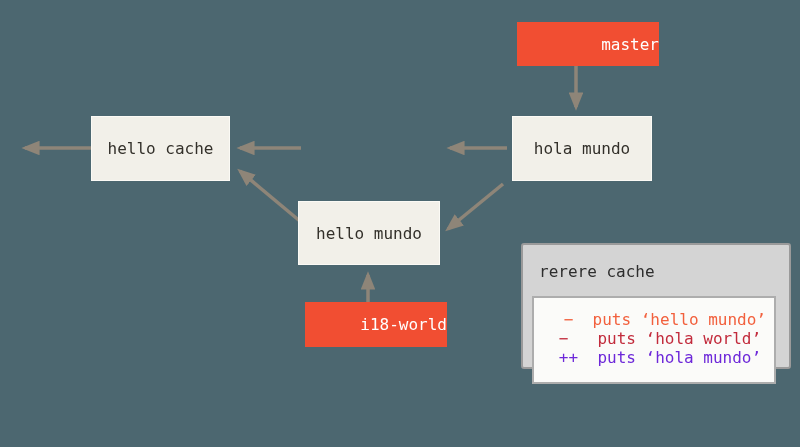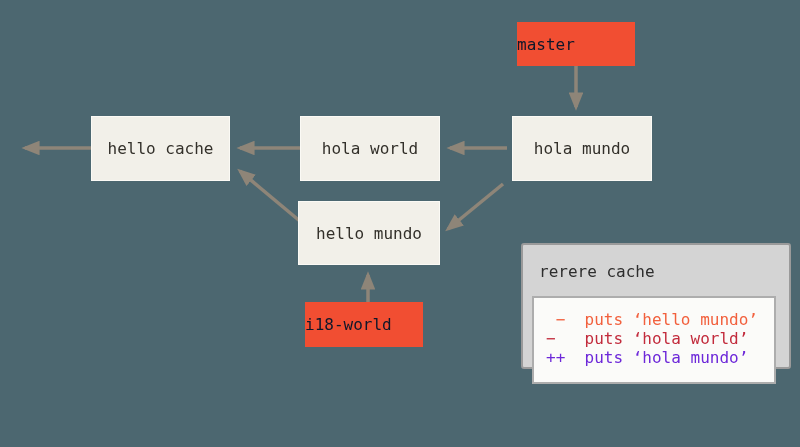--- a/index.html
+++ b/index.html
@@ -33,40 +33,42 @@
     justify-content: center;
     color: #33302A;
     font-size: 16px;
     white-space: pre;
   }
   .branch-label {
     position: absolute;
     background: #F14E32;
     display: flex;
     align-items: center;
-    justify-content: flex-start;
-    color: #0f172a;
+    justify-content: flex-end;
+    color: #ffffff;
     font-size: 16px;
     white-space: pre;
+    padding-left: 24px;
   }
   #c-hello-world { left: 91px;  top: 116px; width: 139px; height: 65px; }
   #c-hola-world  { left: 300px; top: 116px; width: 140px; height: 65px; }
   #c-hola-mundo  { left: 506px; top: 116px; width: 140px; height: 65px; margin-left: 6px; }
   #c-hello-mundo { left: 298px; top: 201px; width: 142px; height: 64px; }
   #l-master      { left: 517px; top: 22px;  width: 118px; height: 44px; }
   #l-i18-world   { left: 305px; top: 302px; width: 118px; height: 45px; }
 
   .rerere-panel {
     position: absolute;
     left: 521px; top: 243px;
     width: 270px; height: 126px;
     box-sizing: border-box;
     background: #D4D4D4;
     border: 2px solid #9A9A9A;
     border-radius: 3px;
+    text-align: center;
   }
   .rerere-title {
     position: absolute;
     left: 16px; top: 17px;
     font-size: 16px;
     color: #2D2D2D;
     white-space: pre;
   }
   .rerere-inner {
     position: absolute;
@@ -106,23 +108,20 @@
     <line x1="368" y1="303" x2="368" y2="275" stroke="#8E8578" stroke-width="3.5" marker-end="url(#ah)"></line>
   </svg>
 
   <div class="branch-label" id="l-master">
     <span>master</span>
   </div>
 
   <div class="commit" id="c-hello-world">
     <span>hello cache</span>
   </div>
-  <div class="commit" id="c-hola-world">
-    <span>hola world</span>
-  </div>
   <div class="commit" id="c-hola-mundo">
     <span>hola mundo</span>
   </div>
   <div class="commit" id="c-hello-mundo">
     <span>hello mundo</span>
   </div>
 
   <div class="branch-label" id="l-i18-world">
     <span>i18-world</span>
   </div>

